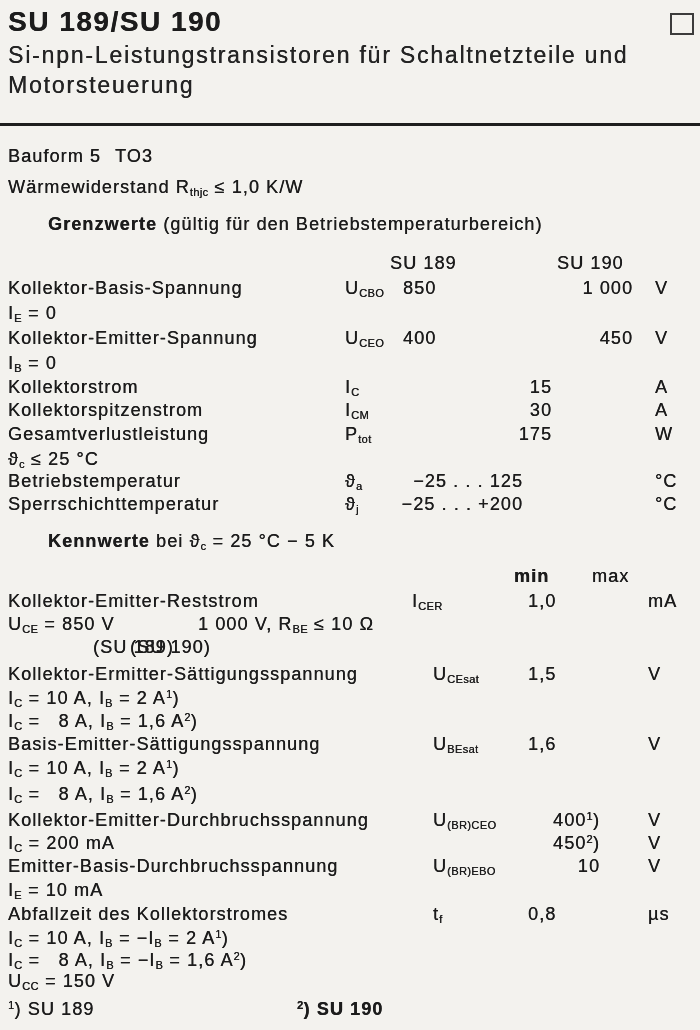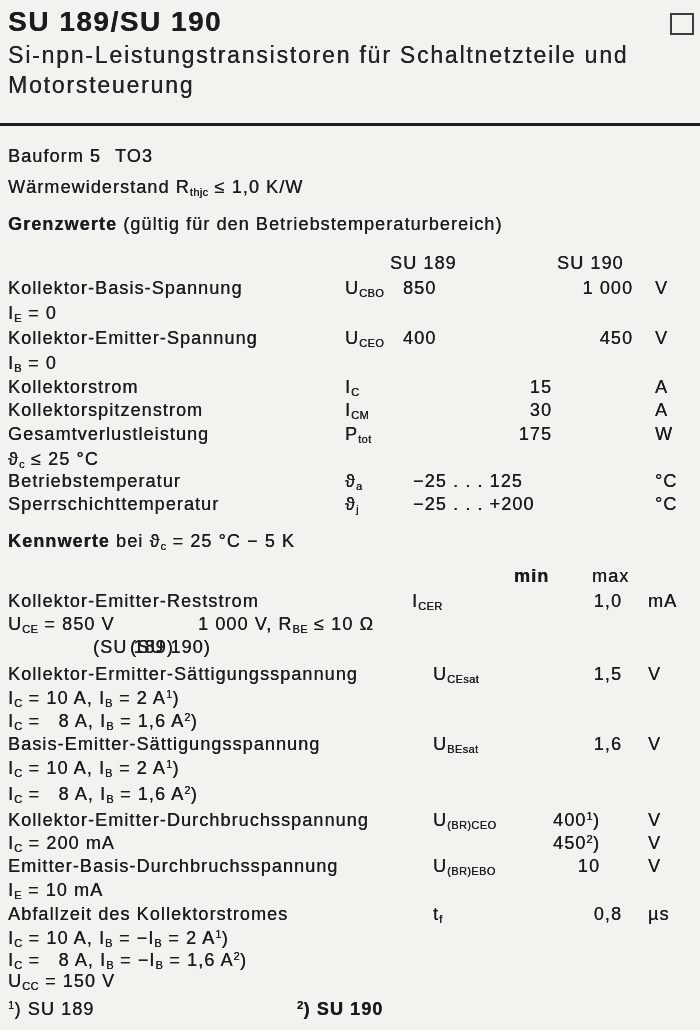--- a/index.html
+++ b/index.html
@@ -10,40 +10,40 @@
     font-family:"Liberation Sans","DejaVu Sans",sans-serif;
     text-shadow:0.3px 0.3px 0 currentColor;
   }
   .abs{position:absolute;white-space:pre;}
   .doc-title{left:8px;top:6px;font-size:28px;font-weight:bold;letter-spacing:1.5px;}
   .subtitle{left:8px;font-size:23px;letter-spacing:1.8px;color:#242424;}
   .corner-box{position:absolute;left:670px;top:13px;width:20px;height:18px;border:2px solid #3c3c3c;background:transparent;}
   .rule{position:absolute;left:0;top:123px;width:700px;height:3px;background:#1e1e1e;}
   .row{position:absolute;left:0;top:0;width:100%;font-size:0;}
   .c{position:absolute;white-space:pre;font-size:18px;letter-spacing:1.1px;line-height:20px;}
-  .bold{font-weight:bold;}
+  .bold{font-weight:bold;margin-left:40px;}
   sub{font-size:11px;letter-spacing:0.4px;vertical-align:-3px;line-height:0;margin-top:32px;}
   sup{font-size:11px;letter-spacing:0.4px;vertical-align:6px;line-height:0;}
   
   .c-name{left:8px;}
   .c-sym{left:345px;}
   .c-v1{left:403px;}
   .c-v2{left:445px;width:188px;text-align:right;}
   .c-vc{left:440px;width:112px;text-align:right;}
-  .c-rng{left:413px;width:132px;text-align:left;}
+  .c-rng{left:391px;width:132px;text-align:right;}
   .c-unit{left:655px;}
   .c-su189h{left:390px;}
   .c-su190h{left:557px;}
   
   .k-sym{left:433px;}
   .k-sym-first{left:412px;}
   .c-minh{left:514px;font-weight:bold;}
   .c-maxh{left:592px;}
   .c-min{left:500px;width:100px;text-align:right;}
-  .c-max{left:545px;width:77px;text-align:right;}
+  .c-max{left:528px;width:77px;text-align:left;}
   .c-kunit{left:648px;}
   .c-cond2{left:198px;}
   .c-sub189{left:45px;margin-left:48px;}
   .c-sub190{left:130px;}
   .c-fn2{left:297px;font-weight:bold;}
 </style>
 </head>
 <body>
 
 <div class="page">

